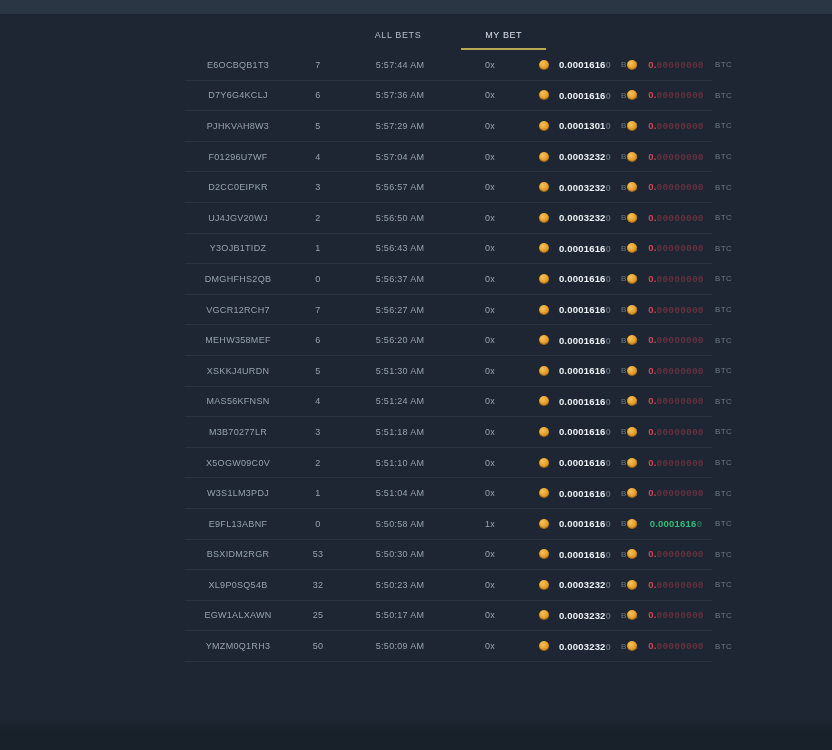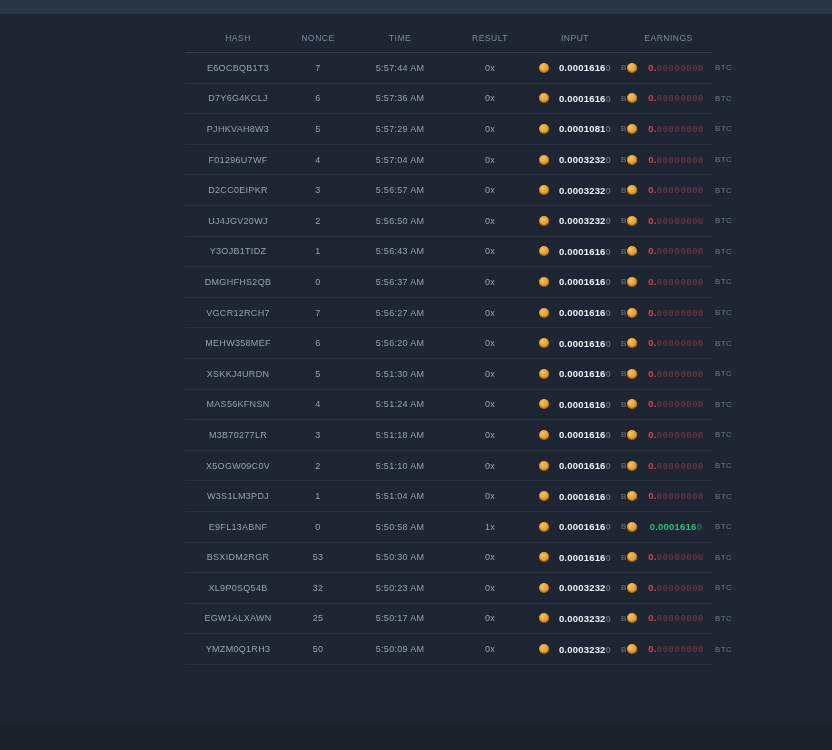--- a/index.html
+++ b/index.html
@@ -82,29 +82,25 @@
   .unit {
     font-size: 8px; color: #6d7a88; margin-left: 8px; letter-spacing: .4px;
   }
 </style>
 </head>
 <body>
 
 <div class="top-bar"></div>
 
 <div class="panel">
-
-  <div class="grid-row thead">
-    <div class="th">HASH</div>
-    <div class="th">NONCE</div>
-    <div class="th">TIME</div>
-    <div class="th">RESULT</div>
-    <div class="th">INPUT</div>
-    <div class="th">EARNINGS</div>
-  </div>
+  <div class="tabs">
+    <div class="tab">ALL BETS</div>
+    <div class="tab active">MY BET</div>
+  </div>
+
 
   <div>
   <div class="grid-row row">
     <div class="cell">E6OCBQB1T3</div>
     <div class="cell">7</div>
     <div class="cell">5:57:44 AM</div>
     <div class="cell">0x</div>
     <div class="amount-cell">
       <span class="coin"></span>
       <span class="val"><span>0.0001616</span><span class="dim">0</span></span>
@@ -134,21 +130,21 @@
     </div>
   </div>
 
   <div class="grid-row row">
     <div class="cell">PJHKVAH8W3</div>
     <div class="cell">5</div>
     <div class="cell">5:57:29 AM</div>
     <div class="cell">0x</div>
     <div class="amount-cell">
       <span class="coin"></span>
-      <span class="val"><span>0.0001081</span><span class="dim">0</span></span>
+      <span class="val"><span>0.0001301</span><span class="dim">0</span></span>
       <span class="unit">BTC</span>
     </div>
     <div class="amount-cell earn-cell">
       <span class="coin"></span>
       <span class="val earn-val"><span>0.</span><span class="dim">00000000</span></span>
       <span class="unit">BTC</span>
     </div>
   </div>
 
   <div class="grid-row row">

